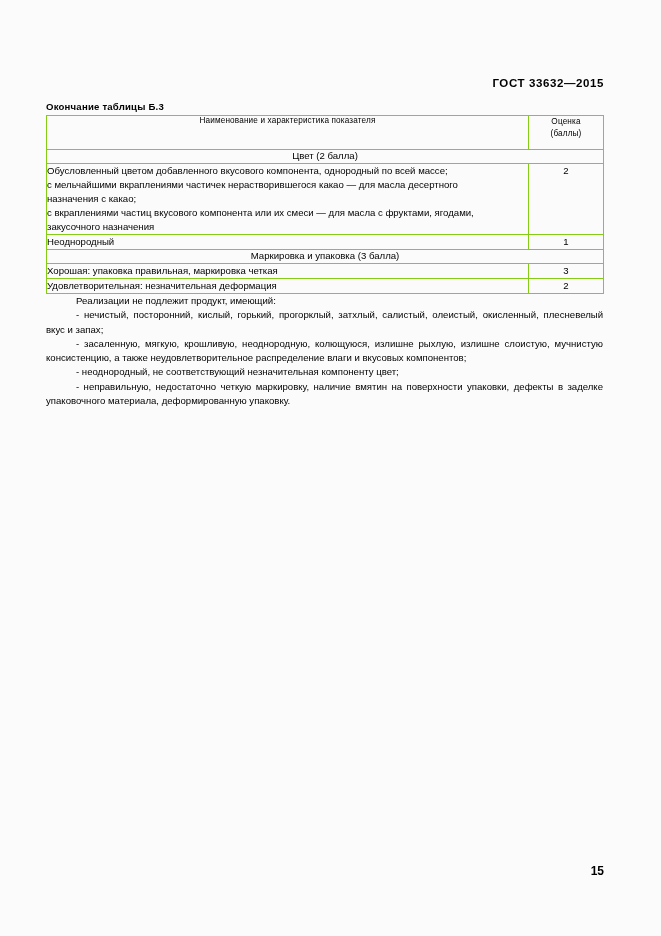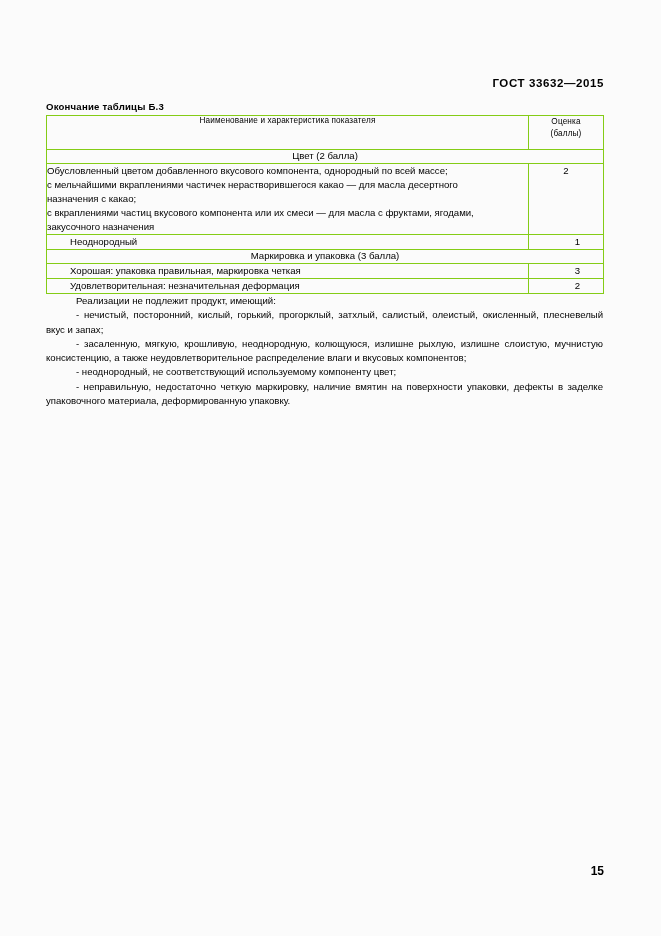--- a/index.html
+++ b/index.html
@@ -109,21 +109,20 @@
     padding: 0 3px 1px 3px;
     line-height: 14px;
   }
   .row-single .body-cell,
   .row-single .score-cell {
     height: 13px;
     line-height: 13px;
     vertical-align: middle;
     padding-top: 0;
     padding-bottom: 1px;
-    padding-left: 23px;
   }
   .row-single .score-cell { vertical-align: middle; }
 
   .tall-cell { height: 56px; }
 
   
   .prose {
     position: absolute;
     left: 46px;
     top: 278px;
@@ -209,19 +208,19 @@
 
 
       </tbody>
     </table>
   </div>
 
   <div class="prose">
     <p>Реализации не подлежит продукт, имеющий:</p>
     <p>- нечистый, посторонний, кислый, горький, прогорклый, затхлый, салистый, олеистый, окисленный, плесневелый вкус и запах;</p>
     <p>- засаленную, мягкую, крошливую, неоднородную, колющуюся, излишне рыхлую, излишне слоистую, мучнистую консистенцию, а также неудовлетворительное распределение влаги и вкусовых компонентов;</p>
-    <p>- неоднородный, не соответствующий используемому компоненту цвет;</p>
+    <p>- неоднородный, не соответствующий незначительная компоненту цвет;</p>
     <p>- неправильную, недостаточно четкую маркировку, наличие вмятин на поверхности упаковки, дефекты в заделке упаковочного материала, деформированную упаковку.</p>
   </div>
 
   <div class="page-number">15</div>
 
 </div>
 
 </body></html>

